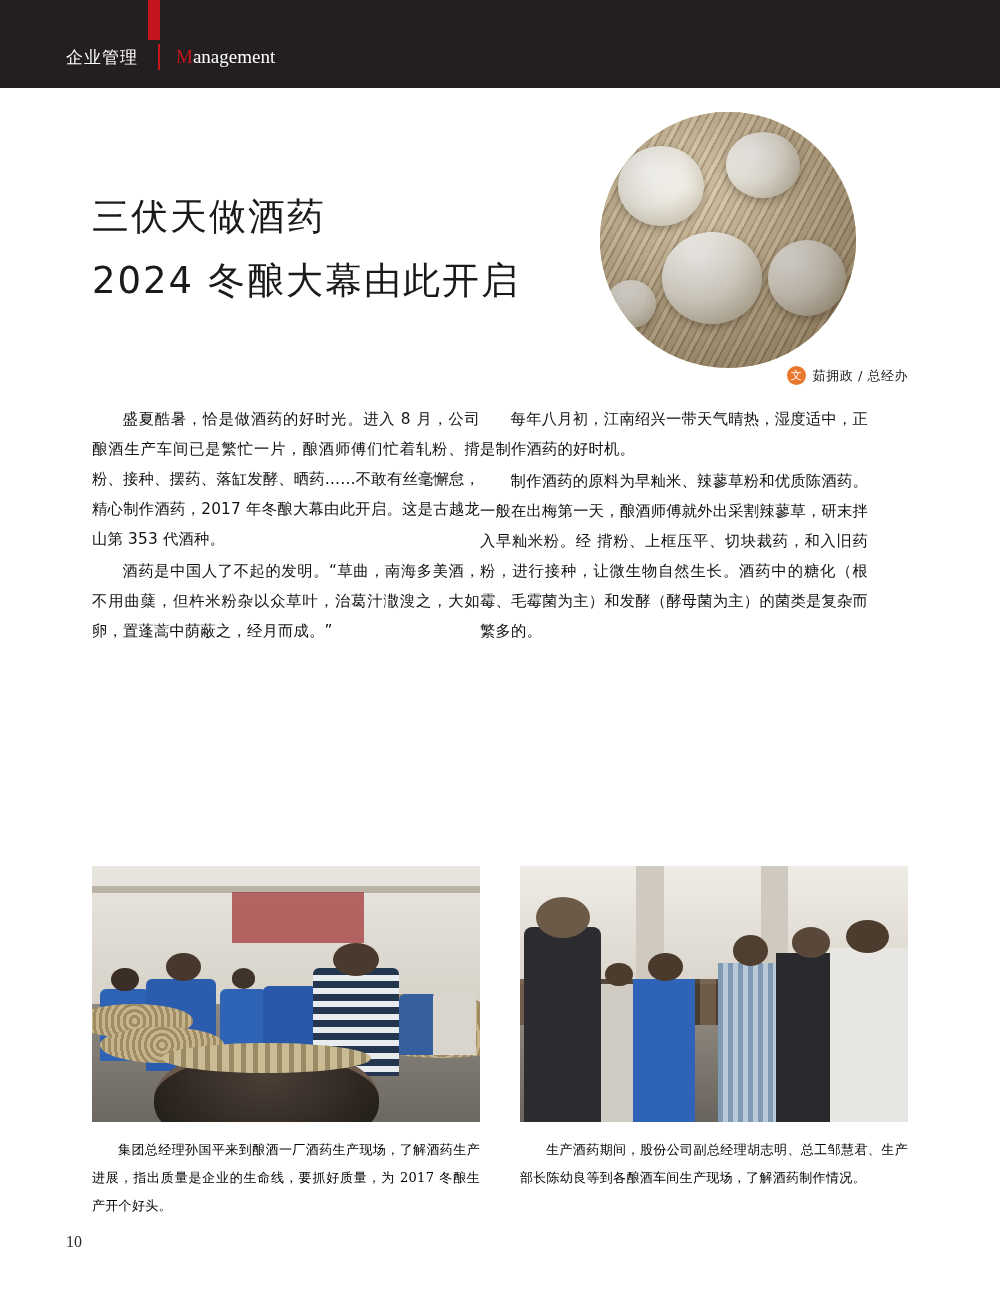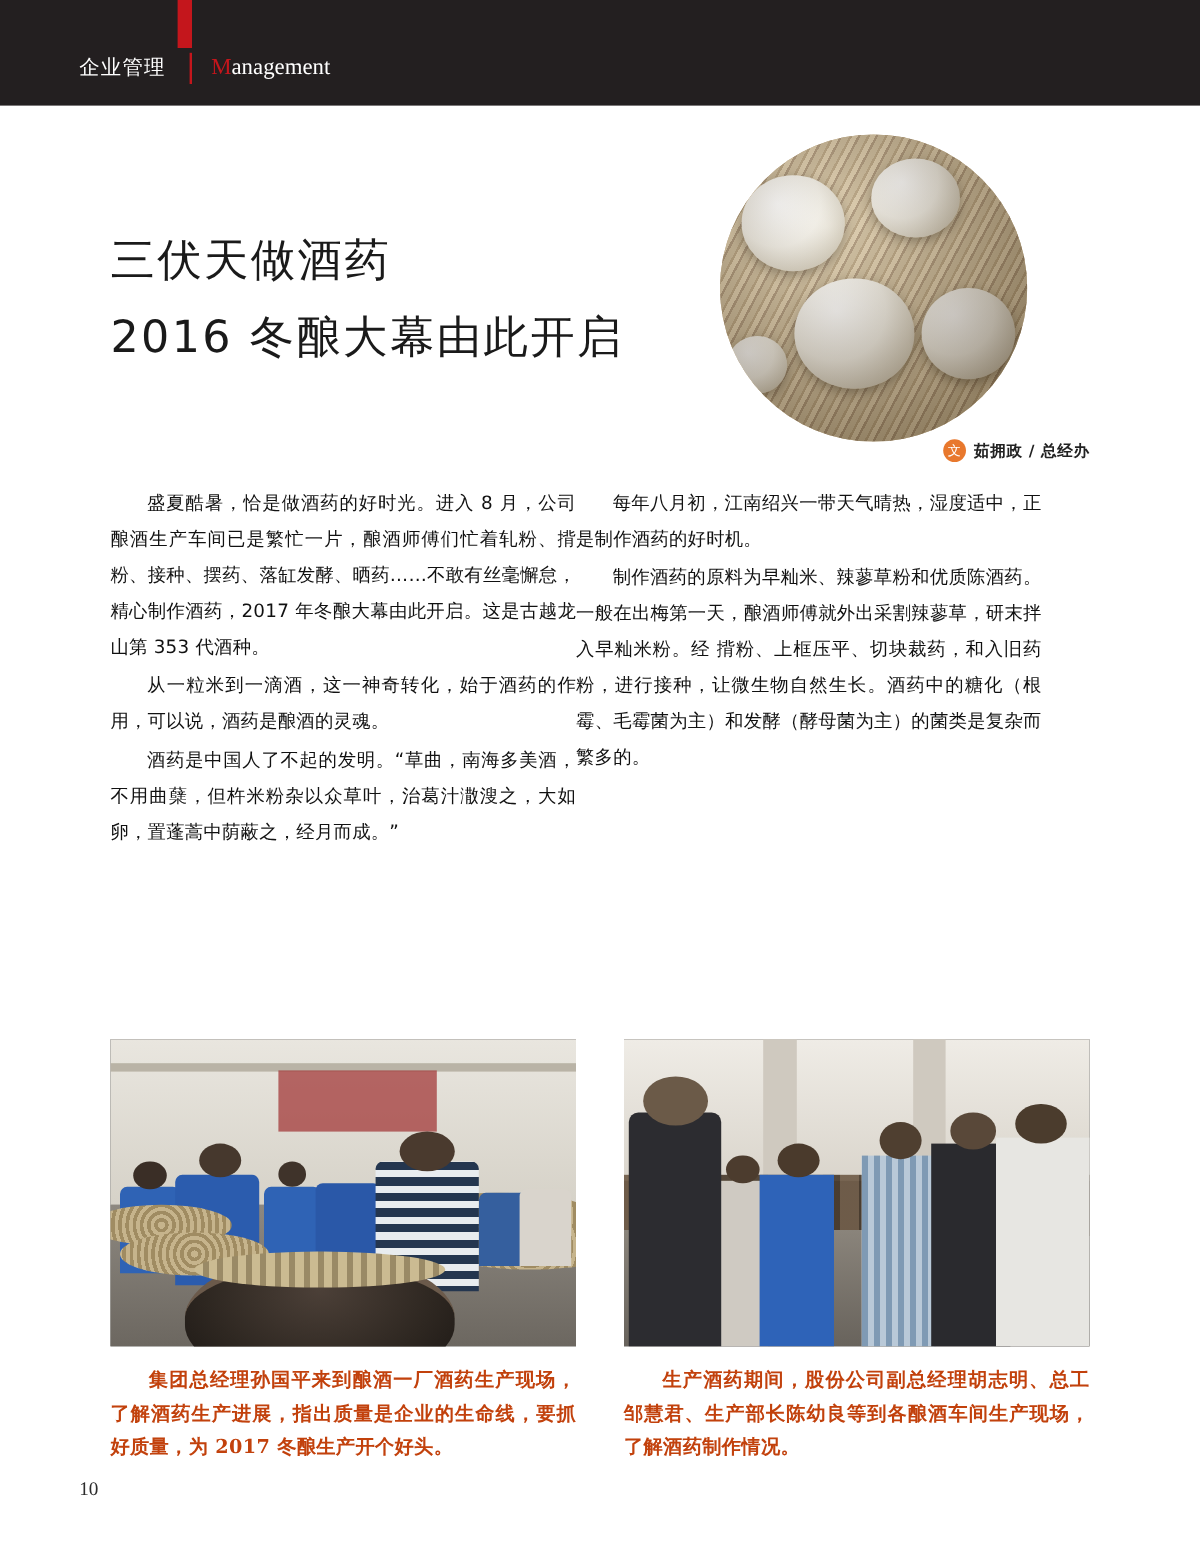--- a/index.html
+++ b/index.html
@@ -135,21 +135,20 @@
     font-family: "DejaVu Sans", sans-serif;
     font-size: 11px;
     line-height: 19px;
     text-align: center;
   }
   .byline-text {
     font-family: "DejaVu Sans", sans-serif;
     font-size: 13px;
     color: #222222;
     letter-spacing: 0.5px;
-    font-weight: bold;
   }
 
   
   .columns {
     position: absolute;
     left: 92px;
     top: 404px;
     width: 816px;
     display: flex;
   }
@@ -228,27 +227,26 @@
   .pr-p5 { position:absolute; left:66%; top:34%; width:17%; height:66%; background:#2a2a2e; }
   .pr-p5h{ position:absolute; left:70%; top:24%; width:10%; height:12%; background:#594839; border-radius:50%; }
   .pr-p6 { position:absolute; left:80%; top:32%; width:20%; height:68%; background:#e7e6e2; }
   .pr-p6h{ position:absolute; left:84%; top:21%; width:11%; height:13%; background:#4b3c2d; border-radius:50%; }
 
   
   .caption {
     position: absolute;
     width: 388px;
     font-family: "DejaVu Serif", serif;
-    font-size: 16px;
+    font-size: 13px;
     line-height: 28px;
-    color: #c2410c;
+    color: #000000;
     text-align: justify;
     text-indent: 2em;
     letter-spacing: 0.3px;
-    font-weight: bold;
   }
   .caption-left  { left: 92px;  top: 1136px; }
   .caption-right { left: 520px; top: 1136px; }
 
   
   .page-number {
     position: absolute;
     left: 66px;
     top: 1233px;
     font-family: "Liberation Serif", serif;
@@ -263,42 +261,41 @@
   <div class="top-accent"></div>
 </div>
 <div class="header-inner">
   <span class="header-cn">企业管理</span>
   <span class="header-divider"></span>
   <span class="header-en"><span class="cap">M</span>anagement</span>
 </div>
 
 <div class="title-block">
   <div class="title-line">三伏天做酒药</div>
-  <div class="title-line">2016 冬酿大幕由此开启</div>
+  <div class="title-line">2024 冬酿大幕由此开启</div>
 </div>
 
 <div class="round-photo">
   <div class="mat"></div>
   <div class="ball b1"></div>
   <div class="ball b2"></div>
   <div class="ball b3"></div>
   <div class="ball b4"></div>
   <div class="ball b5"></div>
   <div class="shade"></div>
 </div>
 
 <div class="byline">
   <span class="byline-badge">文</span>
   <span class="byline-text">茹拥政 / 总经办</span>
 </div>
 
 <div class="columns">
   <div class="col">
     <p>盛夏酷暑，恰是做酒药的好时光。进入 8 月，公司酿酒生产车间已是繁忙一片，酿酒师傅们忙着轧粉、揹粉、接种、摆药、落缸发酵、晒药……不敢有丝毫懈怠，精心制作酒药，2017 年冬酿大幕由此开启。这是古越龙山第 353 代酒种。</p>
-    <p>从一粒米到一滴酒，这一神奇转化，始于酒药的作用，可以说，酒药是酿酒的灵魂。</p>
     <p>酒药是中国人了不起的发明。“草曲，南海多美酒，不用曲蘖，但杵米粉杂以众草叶，治葛汁潵溲之，大如卵，置蓬蒿中荫蔽之，经月而成。”</p>
   </div>
   <div class="col">
     <p>每年八月初，江南绍兴一带天气晴热，湿度适中，正是制作酒药的好时机。</p>
     <p>制作酒药的原料为早籼米、辣蓼草粉和优质陈酒药。一般在出梅第一天，酿酒师傅就外出采割辣蓼草，研末拌入早籼米粉。经  揹粉、上框压平、切块裁药，和入旧药粉，进行接种，让微生物自然生长。酒药中的糖化（根霉、毛霉菌为主）和发酵（酵母菌为主）的菌类是复杂而繁多的。</p>
   </div>
 </div>
 
 <div class="photo photo-left">
   <div class="scene">

